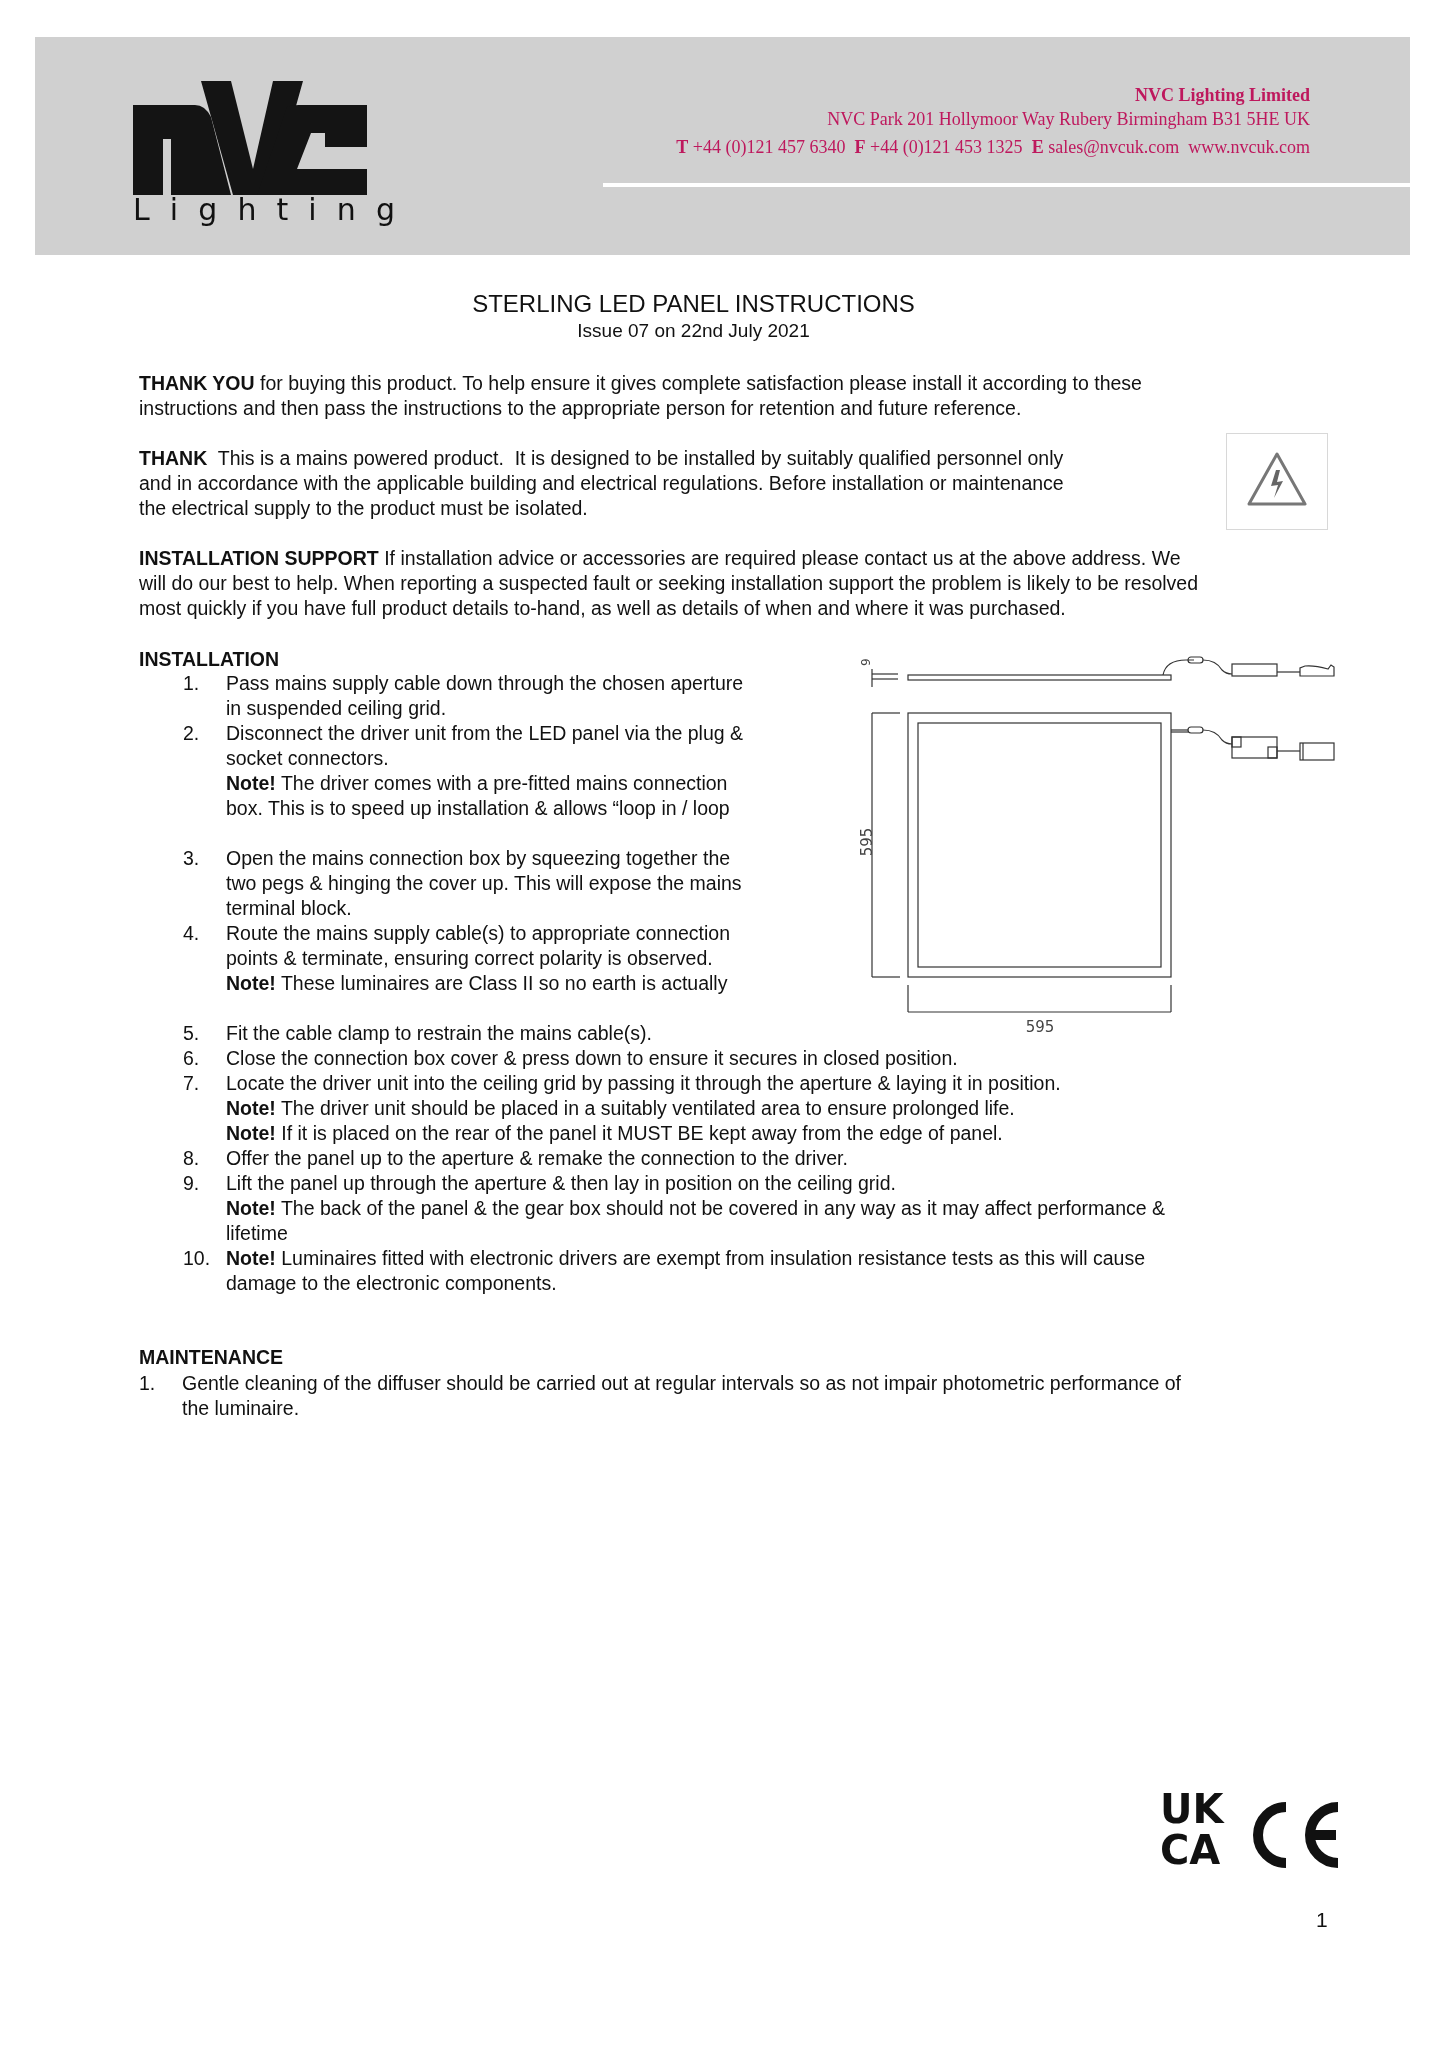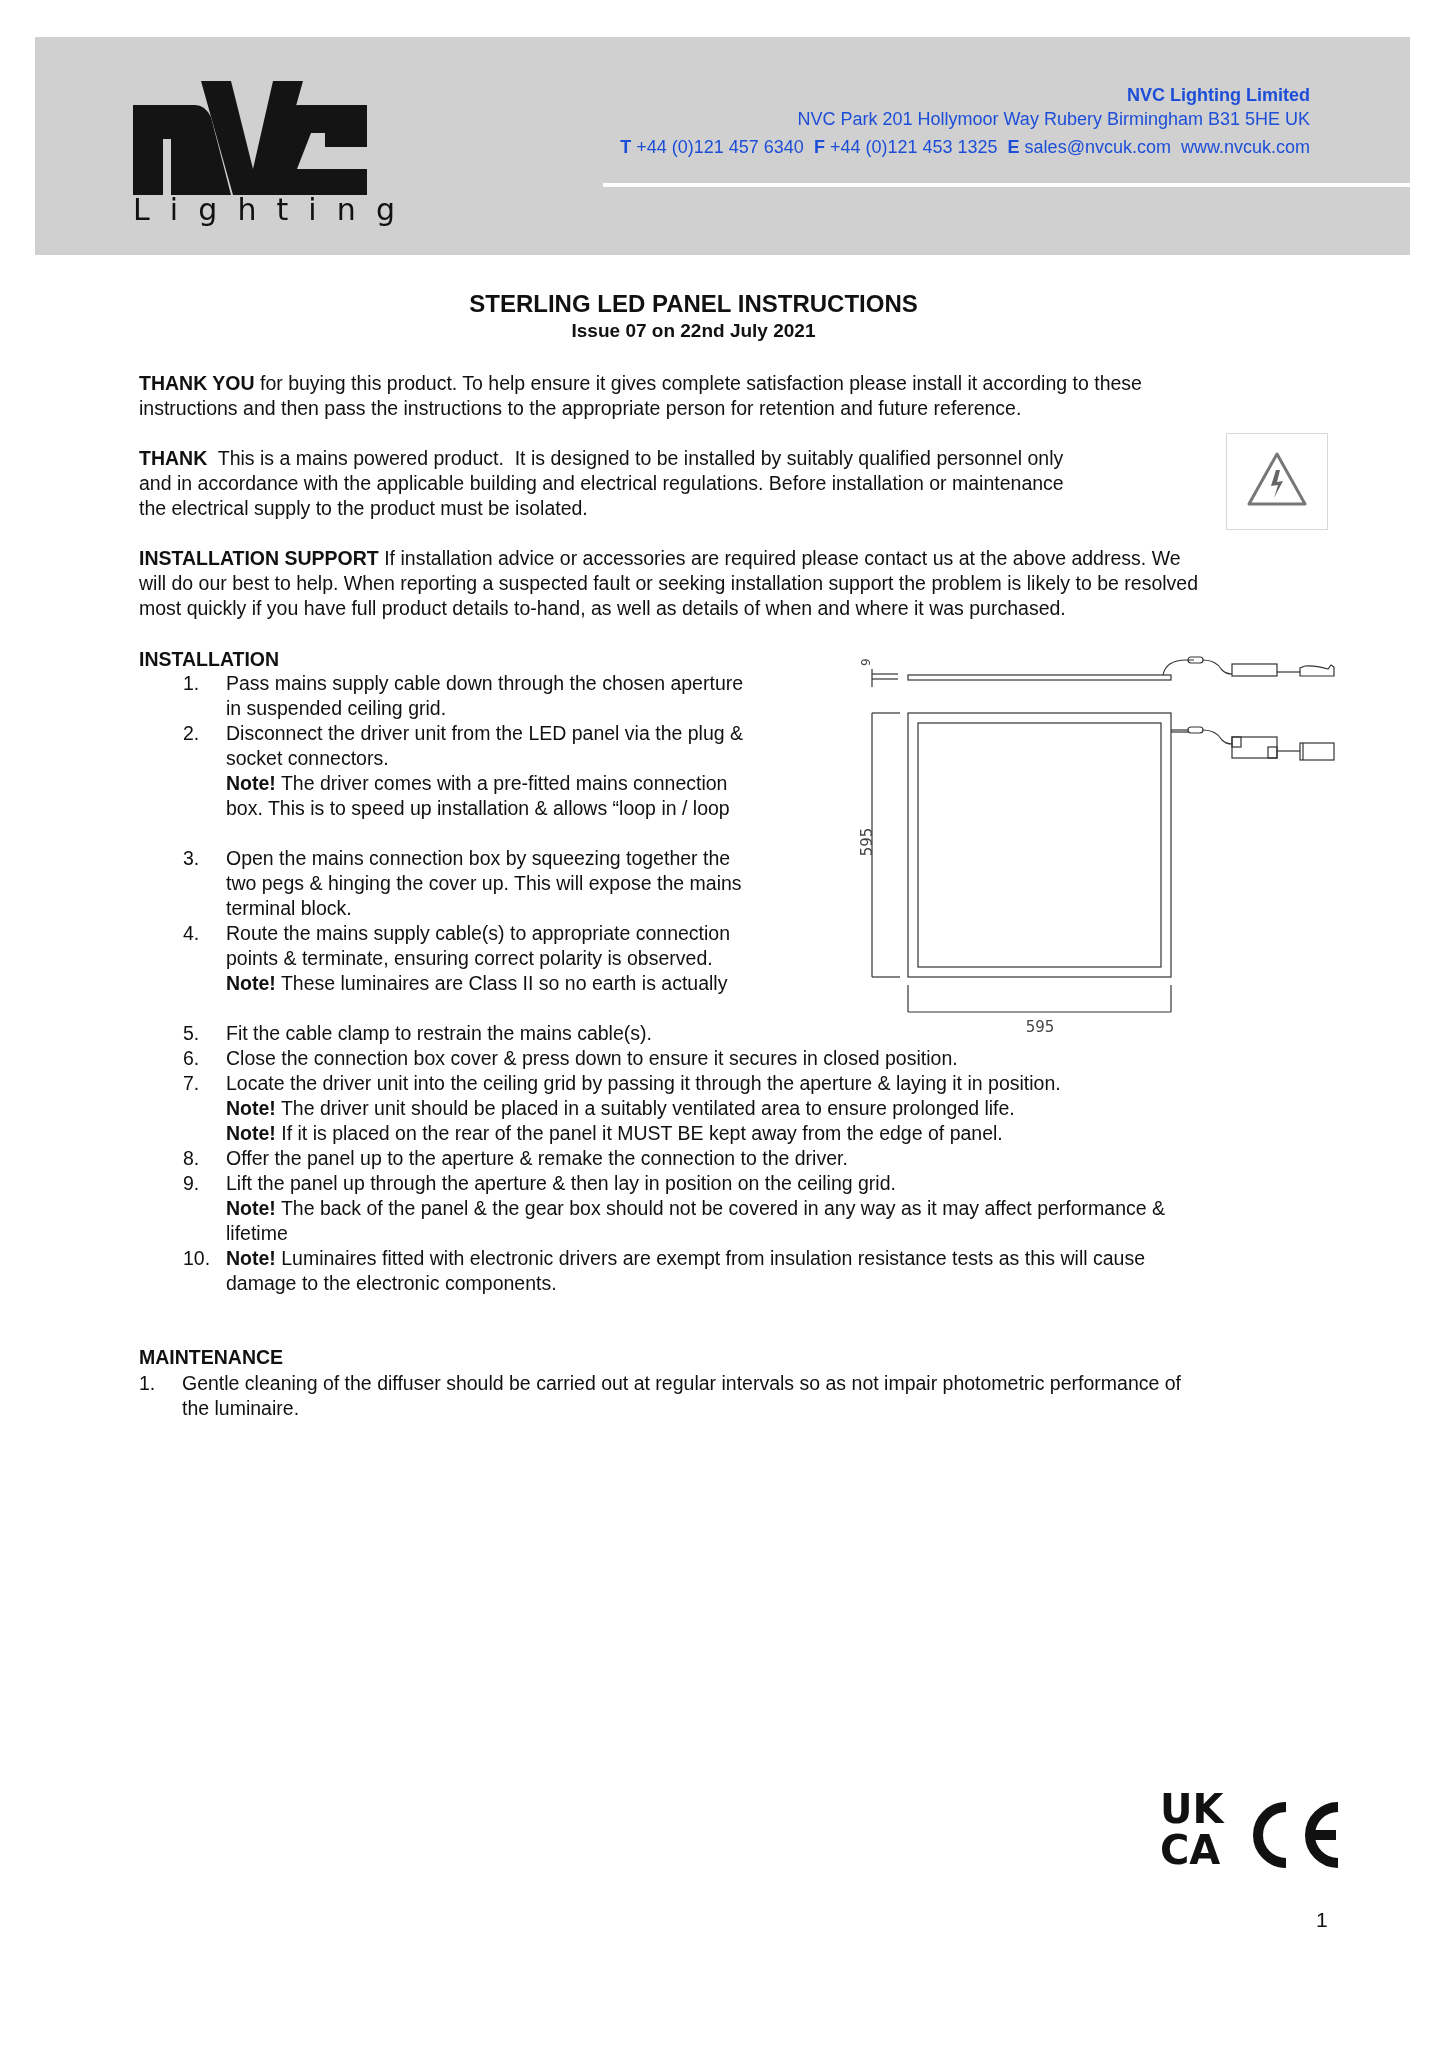--- a/index.html
+++ b/index.html
@@ -2,28 +2,28 @@
 <html><head>
 <meta charset="utf-8">
 <style>
   html, body { margin: 0; padding: 0; background: #ffffff; }
   body { width: 1449px; height: 2048px; position: relative; overflow: hidden;
          font-family: "Liberation Sans", sans-serif; color: #111; }
   .header { position: absolute; left: 35px; top: 37px; width: 1375px; height: 218px; background: #d0d0d0; }
   .logo { position: absolute; left: 98px; top: 40px; width: 260px; height: 160px; }
   .logo-sub { position: absolute; left: 98px; top: 155px; width: 262px; font-size: 30px; letter-spacing: 0; color:#111;
               display: flex; justify-content: space-between; font-family: "DejaVu Sans", sans-serif; }
-  .company { position: absolute; right: 100px; text-align: right; font-family: Liberation Sans, sans-serif; font-size: 18px; color: #1d4ed8; white-space: nowrap; }
+  .company { position: absolute; right: 100px; text-align: right; font-family: Liberation Serif, serif; font-size: 18px; color: #be185d; white-space: nowrap; }
   .company.name { top: 48px; font-weight: bold; }
   .company.addr { top: 72px; }
   .company.contact { top: 100px; text-align: center; }
   .company b { font-weight: bold; }
   .header-rule { position: absolute; left: 568px; top: 146px; width: 807px; height: 4px; background: #ffffff; }
 
-  .title { position: absolute; left: 0; width: 1387px; text-align: center; font-weight: bold; }
+  .title { position: absolute; left: 0; width: 1387px; text-align: center; font-weight: normal; }
   .title.main { top: 290px; font-size: 24px; }
   .title.sub { top: 320px; font-size: 19px; }
 
   .para { position: absolute; left: 139px; font-size: 19.5px; line-height: 25px; }
   .para b { font-weight: bold; }
 
   .warn-box { position: absolute; left: 1226px; top: 433px; width: 100px; height: 95px; border: 1px solid #d8d8d8; background:#fff; }
 
   .sec-head { position: absolute; left: 139px; font-weight: bold; font-size: 19.5px; }
   .item { position: absolute; font-size: 19.5px; line-height: 25px; }

